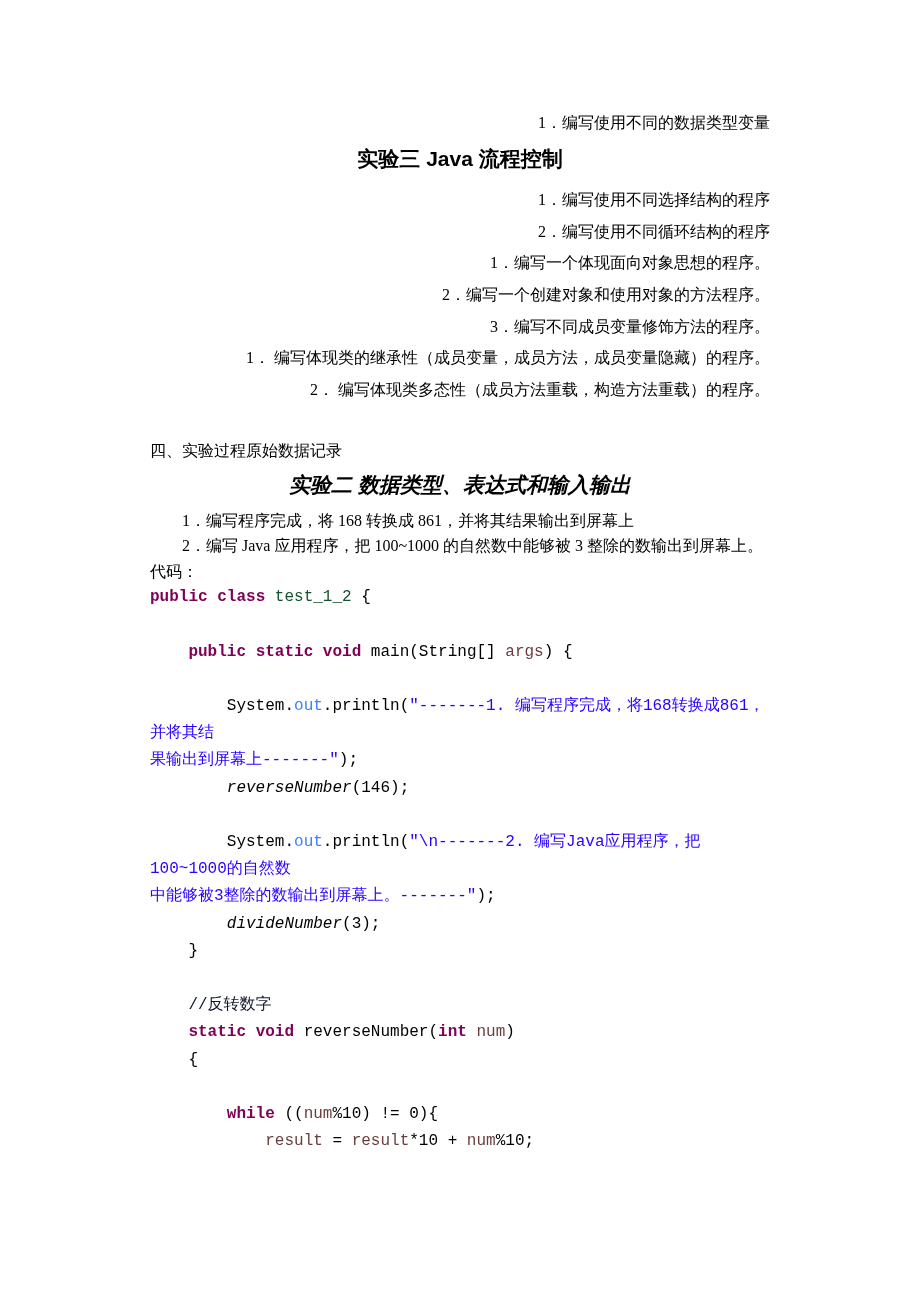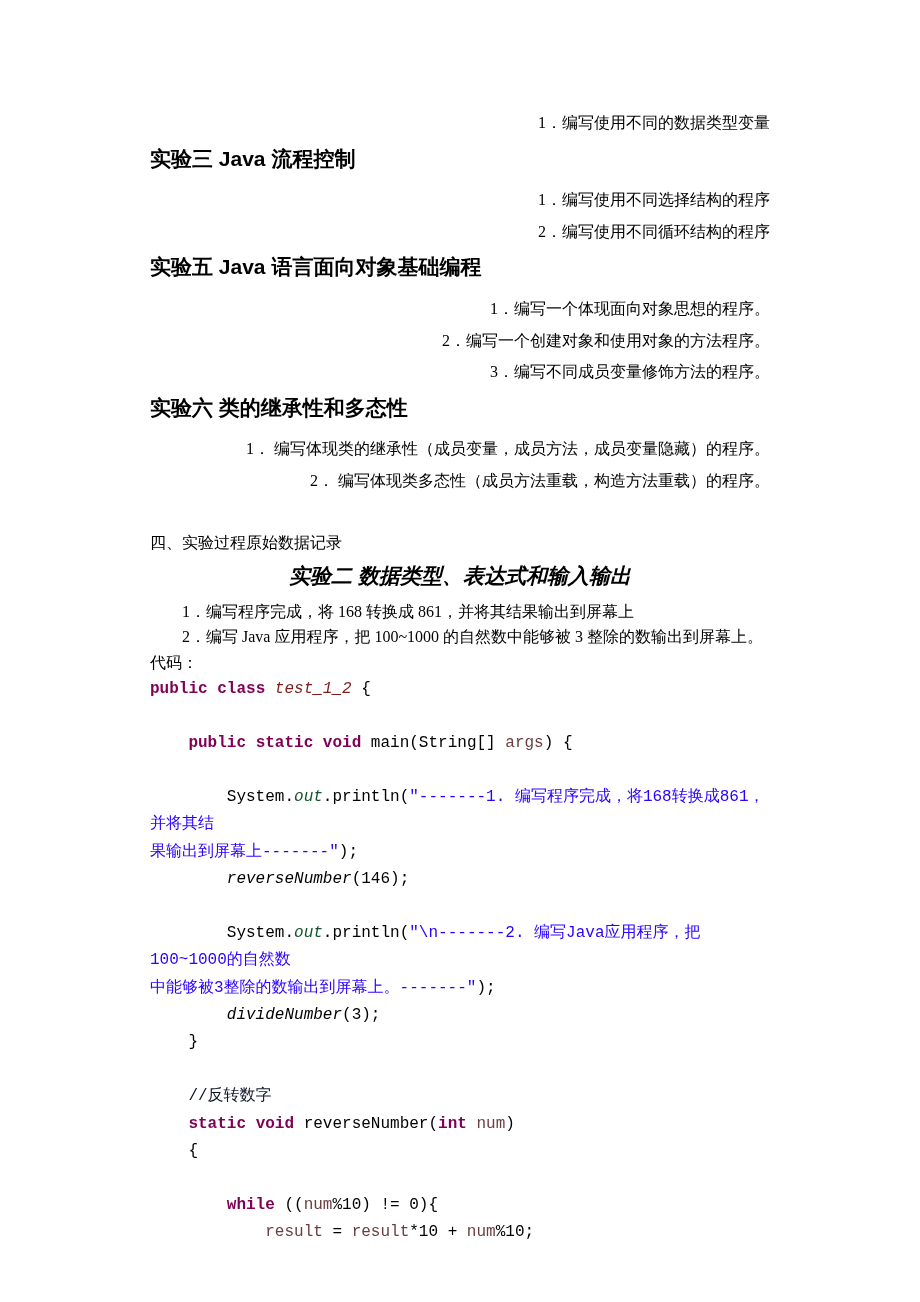--- a/index.html
+++ b/index.html
@@ -14,20 +14,21 @@
     width: 920px;
     min-height: 1302px;
     box-sizing: border-box;
     padding: 110px 150px 60px 150px;
   }
   .list-1 {
     margin: 0 0 6px 0;
     text-align: right;
   }
   .heading {
+    text-align: center;
     font-weight: bold;
     font-family: "SimHei", "黑体", sans-serif;
     font-size: 21px;
     margin: 6px 0 12px 0;
   }
   .section4 {
     margin-top: 36px;
   }
   .h2-inline {
     font-weight: bold;
@@ -37,50 +38,48 @@
     margin: 4px 0 6px 0;
     font-style: italic;
   }
   .code {
     font-family: "Courier New", monospace;
     font-size: 16px;
     white-space: normal;
     line-height: 1.7;
   }
   .kw { color: #7f0055; font-weight: bold; }
-  .id { color: #7f1d1d; font-style: italic; }
+  .id { color: #14532d; }
   .str { color: #2a00ff; }
-  .static-it { color: #14532d; font-style: italic; }
+  .static-it { color: #3b82f6; }
   .mth-it { font-style: italic; }
   .var { color: #6a3e3e; }
   .cmt { color: #0f172a; }
   .ind1 { display:inline-block; width: 4ch; }
   .ind2 { display:inline-block; width: 8ch; }
   .ind3 { display:inline-block; width: 12ch; }
   .line { margin: 0; }
 </style>
 </head>
 <body>
 
 <div class="page">
 
   <div class="list-1">1．编写使用不同的数据类型变量</div>
 
   <div class="heading">实验三  Java 流程控制</div>
 
   <div class="list-1">1．编写使用不同选择结构的程序</div>
   <div class="list-1">2．编写使用不同循环结构的程序</div>
 
-  <div class="heading">实验五  Java 语言面向对象基础编程</div>
 
   <div class="list-1">1．编写一个体现面向对象思想的程序。</div>
   <div class="list-1">2．编写一个创建对象和使用对象的方法程序。</div>
   <div class="list-1">3．编写不同成员变量修饰方法的程序。</div>
 
-  <div class="heading">实验六  类的继承性和多态性</div>
 
   <div class="list-1">1． 编写体现类的继承性（成员变量，成员方法，成员变量隐藏）的程序。</div>
   <div class="list-1">2． 编写体现类多态性（成员方法重载，构造方法重载）的程序。</div>
 
   <div class="section4">
     <div>四、实验过程原始数据记录</div>
     <div class="h2-inline">实验二  数据类型、表达式和输入输出</div>
     <div style="padding-left:32px">1．编写程序完成，将 168 转换成 861，并将其结果输出到屏幕上</div>
     <div style="padding-left:32px">2．编写 Java 应用程序，把 100~1000 的自然数中能够被 3 整除的数输出到屏幕上。</div>
     <div>代码：</div>

